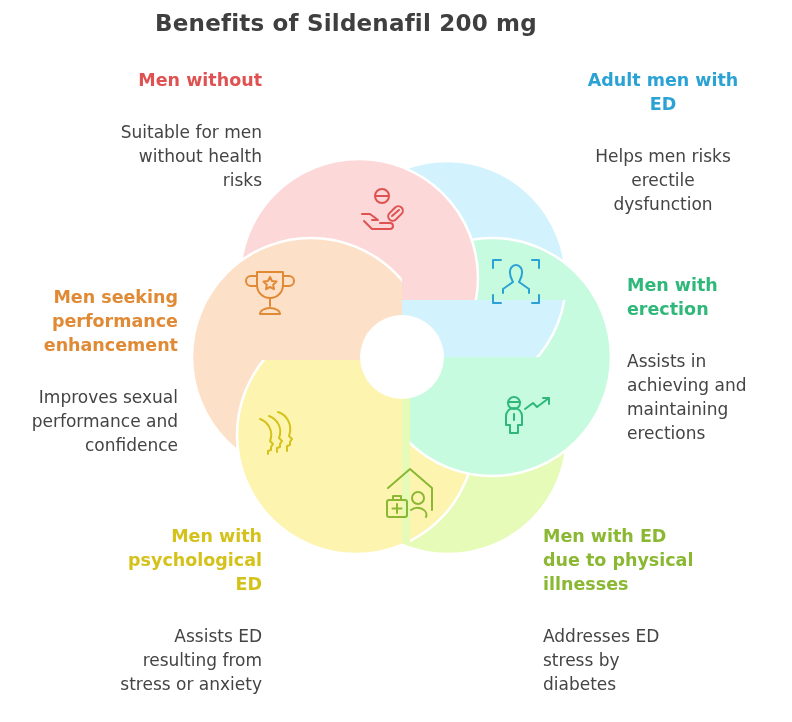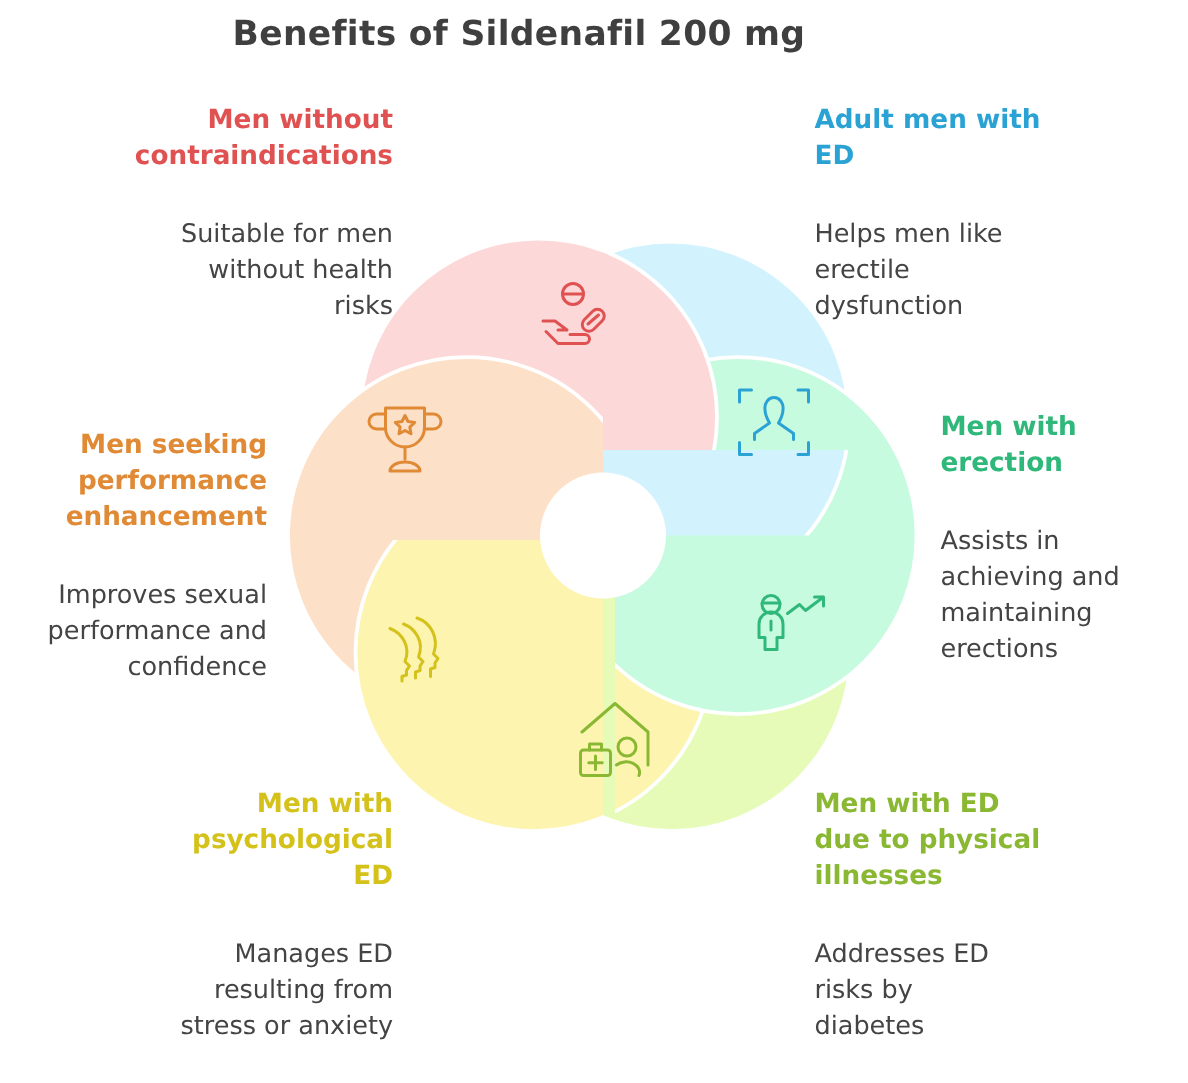--- a/index.html
+++ b/index.html
@@ -105,36 +105,35 @@
     <path d="M257 272 h26 v13 a13 13 0 0 1 -26 0 z"></path>
     <path d="M257 276 h-6 a5 5 0 0 0 0 10 h6 M283 276 h6 a5 5 0 0 1 0 10 h-6"></path>
     <path d="M270 298 v8 M260 314 a10 6 0 0 1 20 0 z"></path>
     <path d="M270 277 l2 4 l4.5 0.6 l-3.3 3.1 l0.8 4.5 l-4 -2.2 l-4 2.2 l0.8 -4.5 l-3.3 -3.1 l4.5 -0.6 z"></path>
   </g>
 </svg>
 
 <div class="block left" style="left:22px; top:68px;">
   <div class="head" style="color:#e05252;">
     <div>Men without</div>
-    <div>contraindications</div>
   </div>
   <div class="desc">
     <div>Suitable for men</div>
     <div>without health</div>
     <div>risks</div>
   </div>
 </div>
 
-<div class="block rightside" style="left:543px; top:68px;">
+<div class="block rightside" style="left:543px; top:68px;text-align:center;">
   <div class="head" style="color:#2aa3d4;">
     <div>Adult men with</div>
     <div>ED</div>
   </div>
   <div class="desc">
-    <div>Helps men like</div>
+    <div>Helps men risks</div>
     <div>erectile</div>
     <div>dysfunction</div>
   </div>
 </div>
 
 <div class="block rightside" style="left:627px; top:273px; width:165px;">
   <div class="head" style="color:#2fb87a;">
     <div>Men with</div>
     <div>erection</div>
   </div>
@@ -147,33 +146,33 @@
 </div>
 
 <div class="block rightside" style="left:543px; top:524px;">
   <div class="head" style="color:#8ab833;">
     <div>Men with ED</div>
     <div>due to physical</div>
     <div>illnesses</div>
   </div>
   <div class="desc">
     <div>Addresses ED</div>
-    <div>risks by</div>
+    <div>stress by</div>
     <div>diabetes</div>
   </div>
 </div>
 
 <div class="block left" style="left:22px; top:524px;">
   <div class="head" style="color:#d4c21a;">
     <div>Men with</div>
     <div>psychological</div>
     <div>ED</div>
   </div>
   <div class="desc">
-    <div>Manages ED</div>
+    <div>Assists ED</div>
     <div>resulting from</div>
     <div>stress or anxiety</div>
   </div>
 </div>
 
 <div class="block left" style="left:-62px; top:285px;">
   <div class="head" style="color:#e08a35;">
     <div>Men seeking</div>
     <div>performance</div>
     <div>enhancement</div>

